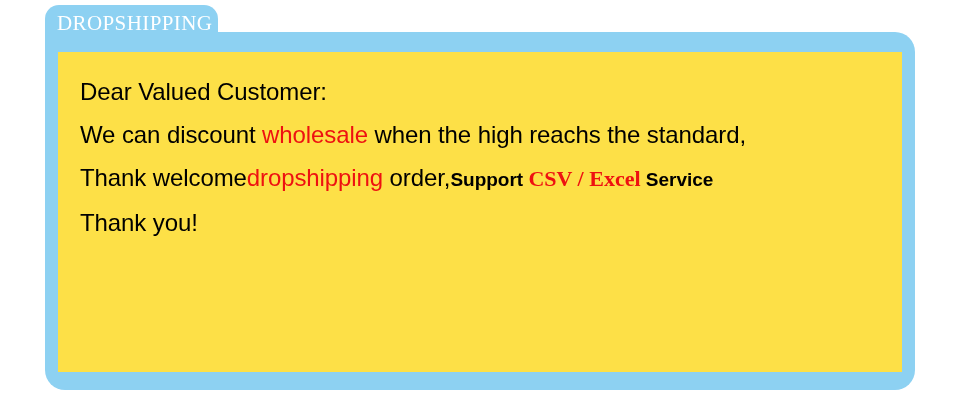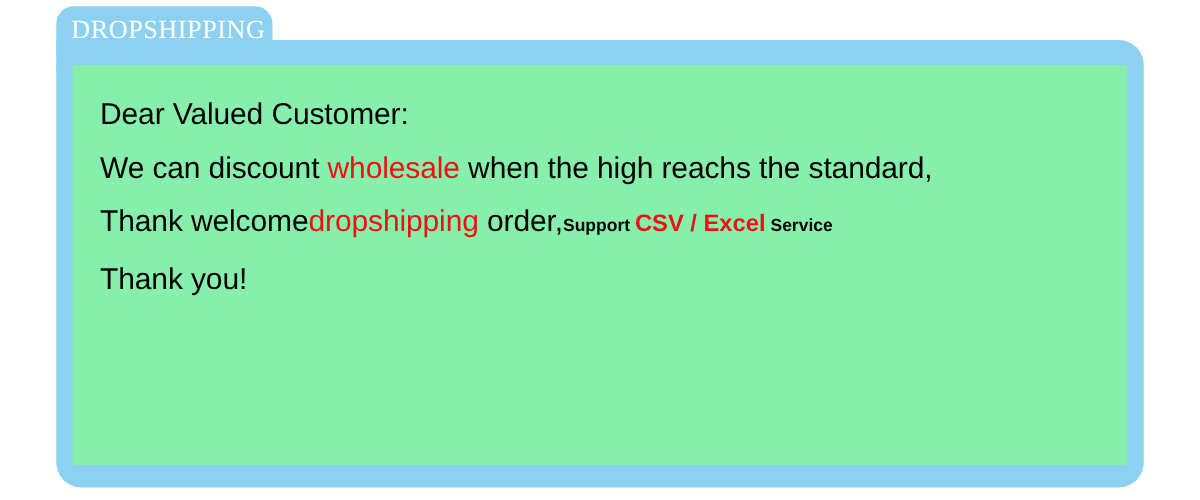--- a/index.html
+++ b/index.html
@@ -68,21 +68,21 @@
     background: var(--frame-blue, #8dd1f2);
   }
 
   
   .panel-inner {
     position: absolute;
     left: 58px;
     top: 52px;
     width: 844px;
     height: 320px;
-    background: #86efac;
+    background: #fde047;
     box-sizing: border-box;
   }
 
   
   .message-body {
     position: absolute;
     left: 22px;
     top: 18px;
     width: 810px;
   }
@@ -91,29 +91,30 @@
     font-size: 24px;
     line-height: 43px;
     color: #000000;
     white-space: nowrap;
     letter-spacing: -0.1px;
   }
   .t-red {
     color: var(--accent-red, #ee1111);
   }
   .t-small {
-    font-size: 14px;
+    font-size: 19px;
     font-weight: bold;
     letter-spacing: 0px;
   }
   .t-small-red {
-    font-size: 19px;
+    font-size: 22px;
     font-weight: bold;
     color: var(--accent-red, #ee1111);
     letter-spacing: 0px;
+    font-family: Liberation Serif, serif;
   }
 </style>
 </head>
 <body>
 
 <div id="dropshipping-panel">
 
   <div class="panel-frame">
     <div class="panel-frame-tabjoin"></div>
   </div>

